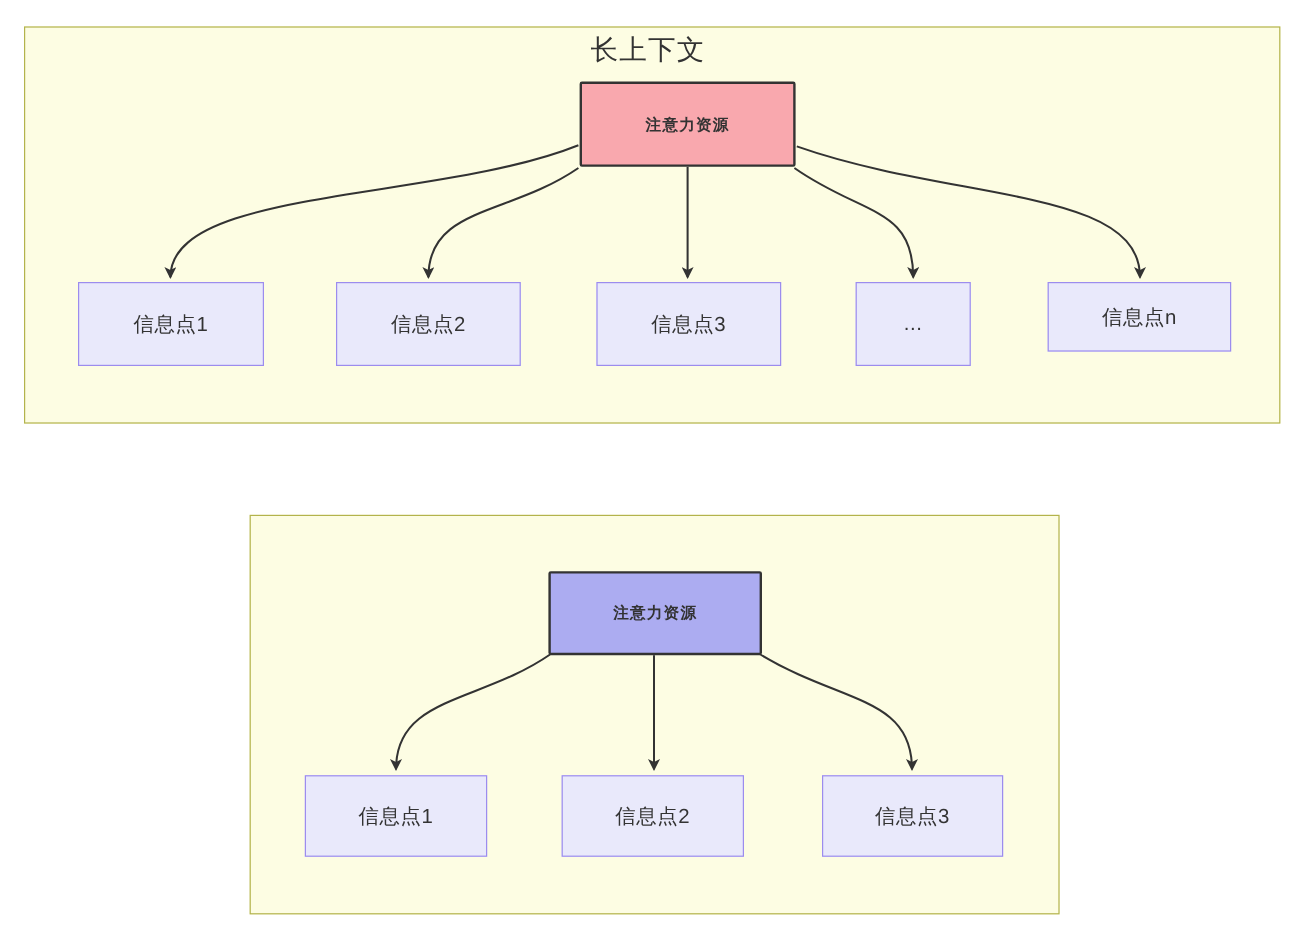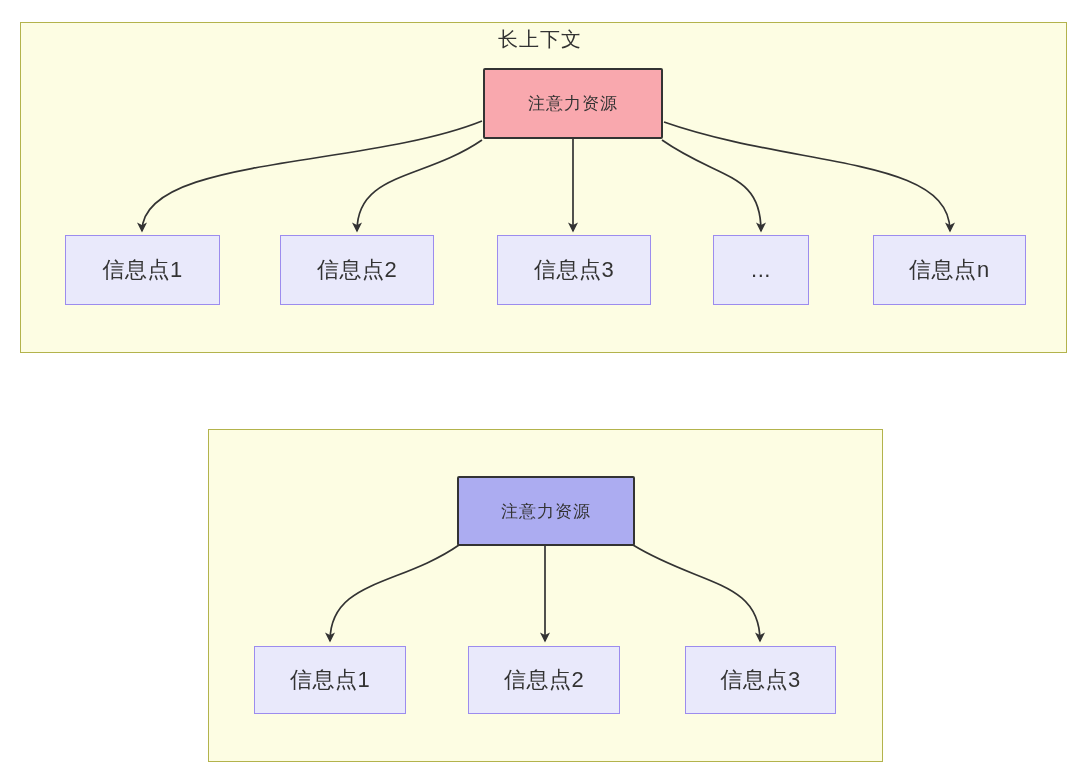--- a/index.html
+++ b/index.html
@@ -29,45 +29,46 @@
   .container {
     position: absolute;
     background: var(--container-fill);
     border: 1.6px solid var(--container-border);
   }
   .container-title {
     position: absolute;
     left: 0;
     width: 100%;
     text-align: center;
-    font-size: 20px;
+    font-size: 23px;
     color: var(--text-color);
     letter-spacing: 1px;
   }
   .attention-box {
     position: absolute;
     background: var(--attention-long-fill);
     border: 2px solid var(--attention-border);
     border-radius: 2px;
     display: flex;
     align-items: center;
     justify-content: center;
-    font-size: 17px;
+    font-size: 13px;
     letter-spacing: 1px;
     color: var(--text-color);
+    font-weight: bold;
   }
   .attention-box.short { background: var(--attention-short-fill); }
   .info-node {
     position: absolute;
     background: var(--info-fill);
     border: 1.4px solid var(--info-border);
     display: flex;
     align-items: center;
     justify-content: center;
-    font-size: 22px;
+    font-size: 17px;
     letter-spacing: 0.5px;
     color: var(--text-color);
   }
   .arrow-layer {
     position: absolute;
     left: 0; top: 0;
     width: 1080px;
     height: 774px;
     pointer-events: none;
   }
@@ -78,21 +79,21 @@
   }
 
   
   .lc-container { left: 20px; top: 22px; width: 1047px; height: 331px; }
   .lc-title { top: 26px; }
   .lc-attention { left: 483px; top: 68px; width: 180px; height: 71px; }
   .lc-n1 { left: 65px;  top: 235px; width: 155px; height: 70px; }
   .lc-n2 { left: 280px; top: 235px; width: 154px; height: 70px; }
   .lc-n3 { left: 497px; top: 235px; width: 154px; height: 70px; }
   .lc-n4 { left: 713px; top: 235px; width: 96px;  height: 70px; }
-  .lc-n5 { left: 873px; top: 235px; width: 153px; height: 70px; font-family: Liberation Mono, monospace; }
+  .lc-n5 { left: 873px; top: 235px; width: 153px; height: 58px; }
 
   
   .sc-container { left: 208px; top: 429px; width: 675px; height: 333px; }
   .sc-title { top: 430px; }
   .sc-attention { left: 457px; top: 476px; width: 178px; height: 70px; }
   .sc-n1 { left: 254px; top: 646px; width: 152px; height: 68px; }
   .sc-n2 { left: 468px; top: 646px; width: 152px; height: 68px; }
   .sc-n3 { left: 685px; top: 646px; width: 151px; height: 68px; }
 </style>
 </head>

